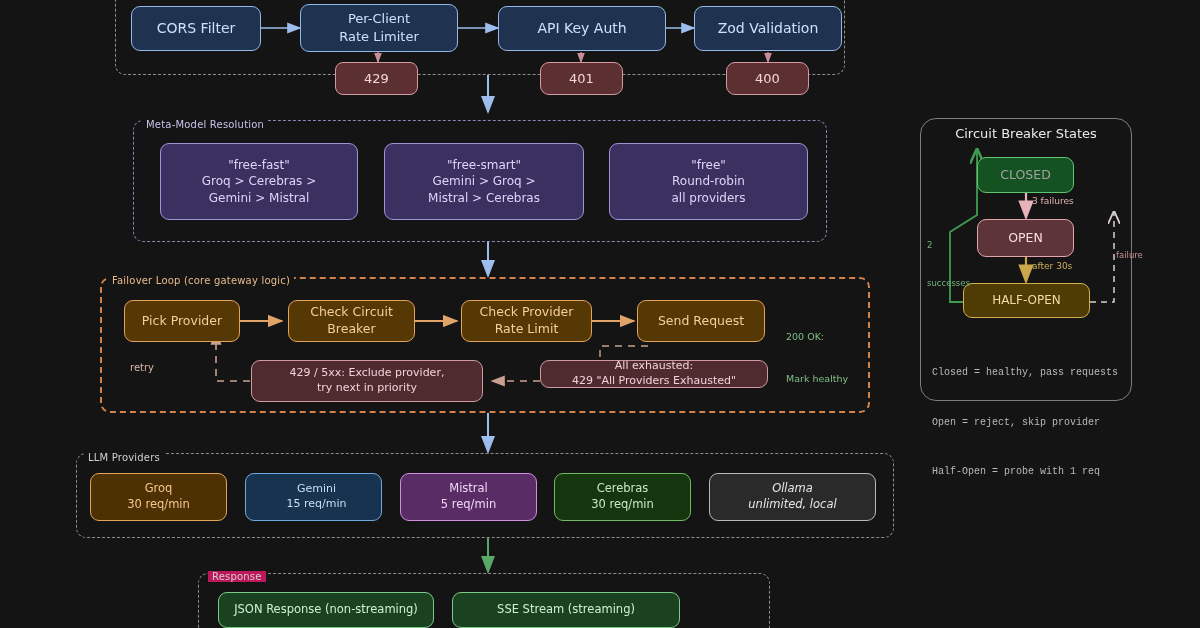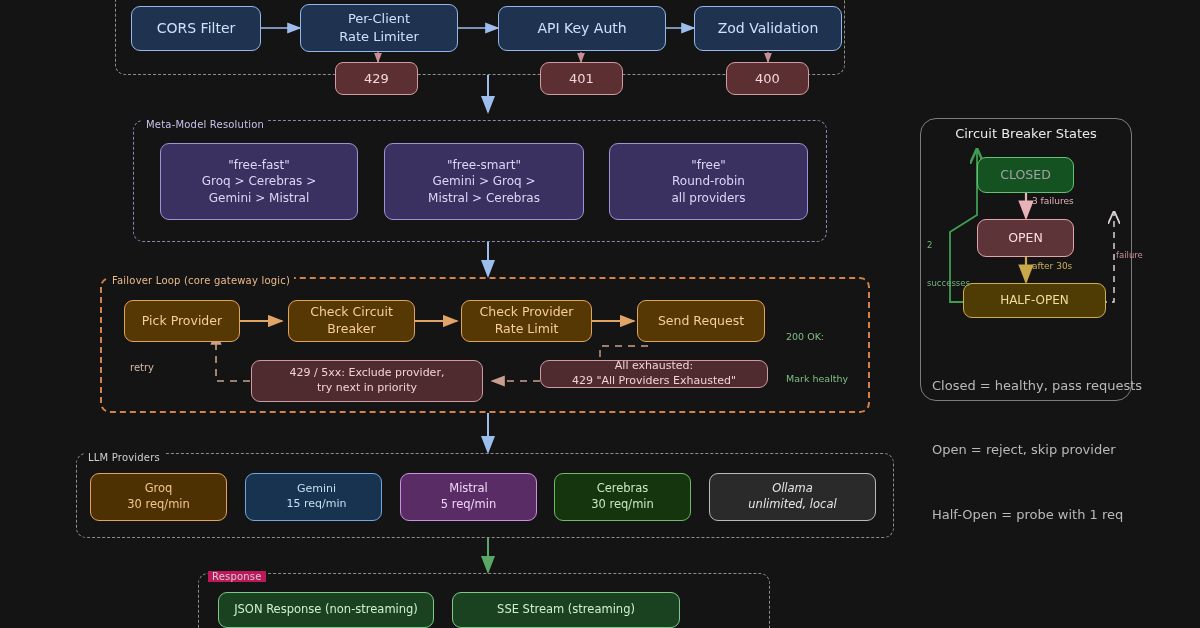--- a/index.html
+++ b/index.html
@@ -199,33 +199,33 @@
 
   <div class="grp" style="left:920px; top:118px; width:212px; height:283px; border:1.6px solid #7d7d7d; border-radius:16px;"></div>
   <div class="txt font-hand" style="left:920px; top:126px; width:212px; text-align:center; font-size:13px; color:#eaeaea;">Circuit Breaker States</div>
 
   <div class="node cbclosed font-hand" style="left:977px; top:157px; width:97px; height:36px; font-size:12.5px;">
     <span>CLOSED</span>
   </div>
   <div class="node cbopen font-hand" style="left:977px; top:219px; width:97px; height:38px; font-size:12.5px;">
     <span>OPEN</span>
   </div>
-  <div class="node cbhalf font-hand" style="left:963px; top:283px; width:143px; height:35px; font-size:12px;">
+  <div class="node cbhalf font-hand" style="left:963px; top:283px; width:127px; height:35px; font-size:12px;">
     <span>HALF-OPEN</span>
   </div>
 
   <div class="txt font-hand" style="left:1032px; top:196px; font-size:9px; color:#e4b0b5;">3 failures</div>
   <div class="txt font-hand" style="left:927px; top:213px; font-size:8.5px; color:#74b37e; line-height:1.5;">
     <span style="display:block;">2</span>
     <span style="display:block;">successes</span>
   </div>
   <div class="txt font-hand" style="left:1032px; top:261px; font-size:9px; color:#cbb05c;">after 30s</div>
   <div class="txt font-hand" style="left:1116px; top:250px; font-size:8.5px; color:#c98f95;">failure</div>
 
-  <div class="txt font-hand" style="left:932px; top:332px; font-size:13px; color:#b9b9b9; line-height:1.65;">
+  <div class="txt font-hand" style="left:932px; top:332px; font-size:10px; color:#b9b9b9; line-height:1.65;font-family:Liberation Mono, monospace;">
     <span style="display:block;">Closed = healthy, pass requests</span>
     <span style="display:block;">Open = reject, skip provider</span>
     <span style="display:block;">Half-Open = probe with 1 req</span>
   </div>
 
   <div class="grp" style="left:76px; top:453px; width:818px; height:85px; border:1.6px dashed #8e8e8e;"></div>
   <div class="grp-label font-hand" style="left:84px; top:452px; background:#141414; padding:0 4px; color:#d0d0d0;">LLM Providers</div>
 
   <div class="node groq font-hand" style="left:90px; top:473px; width:137px; height:48px; font-size:11.5px;">
     <span>Groq</span>

